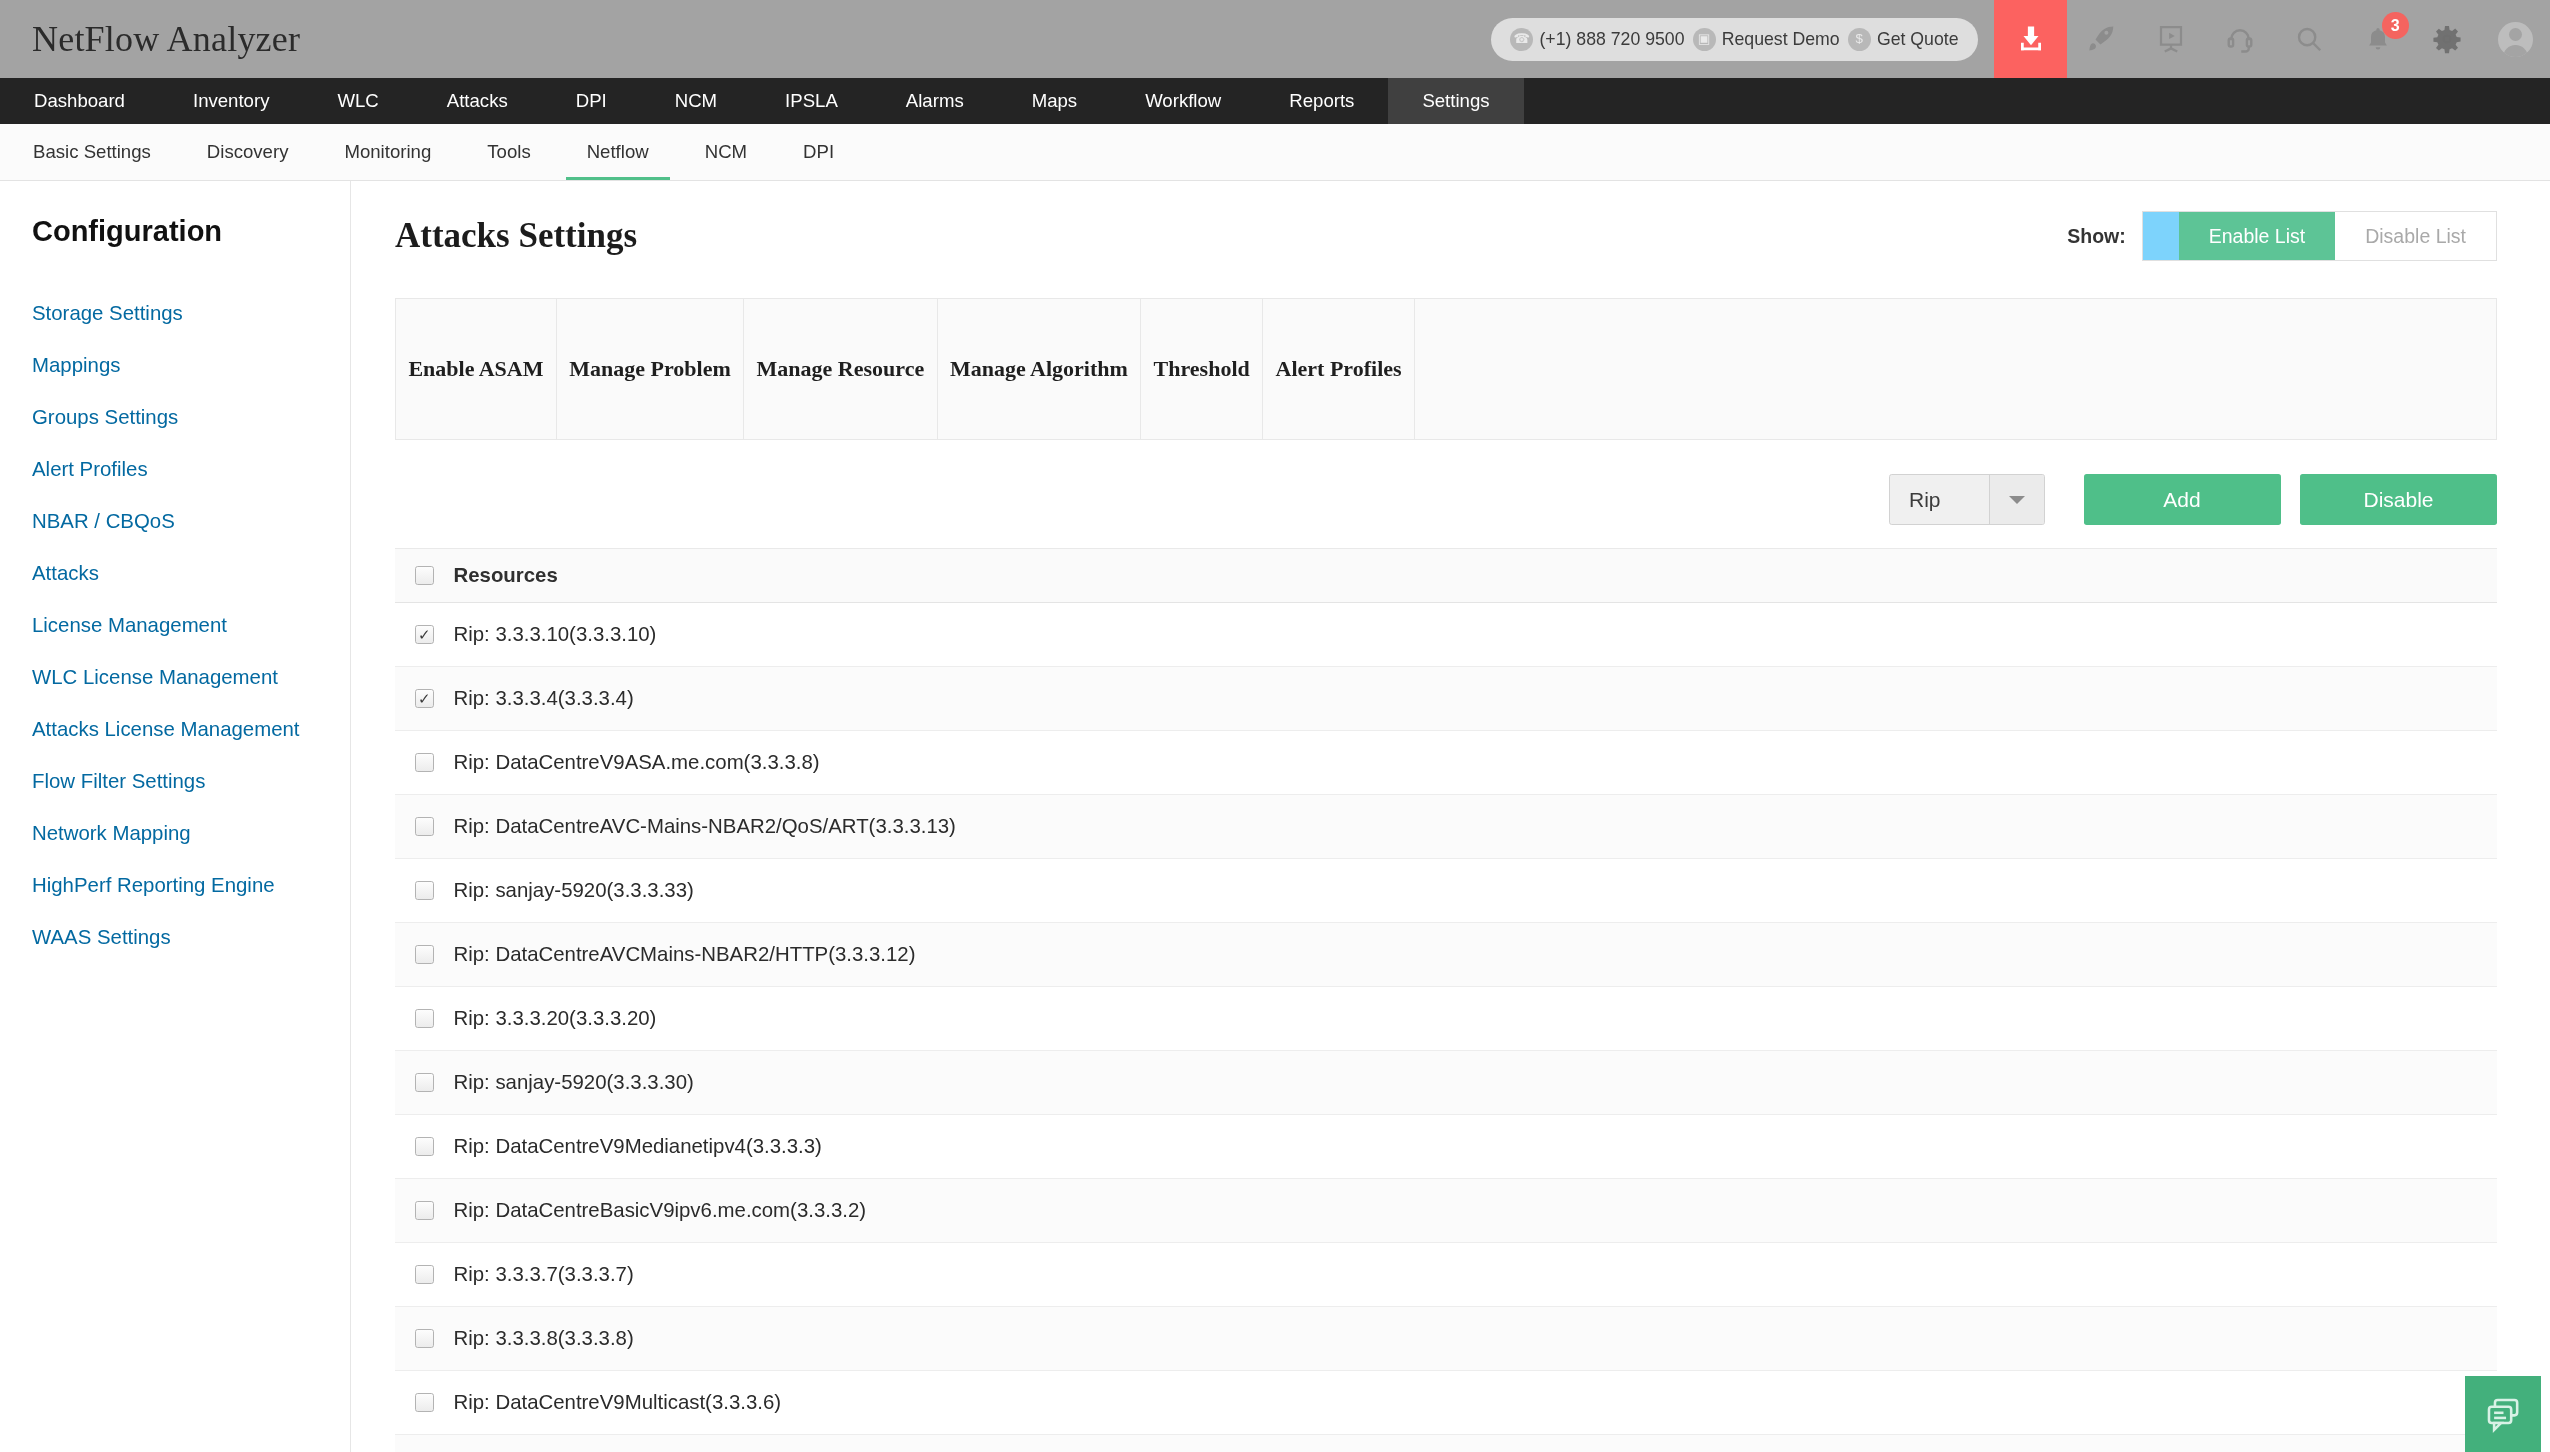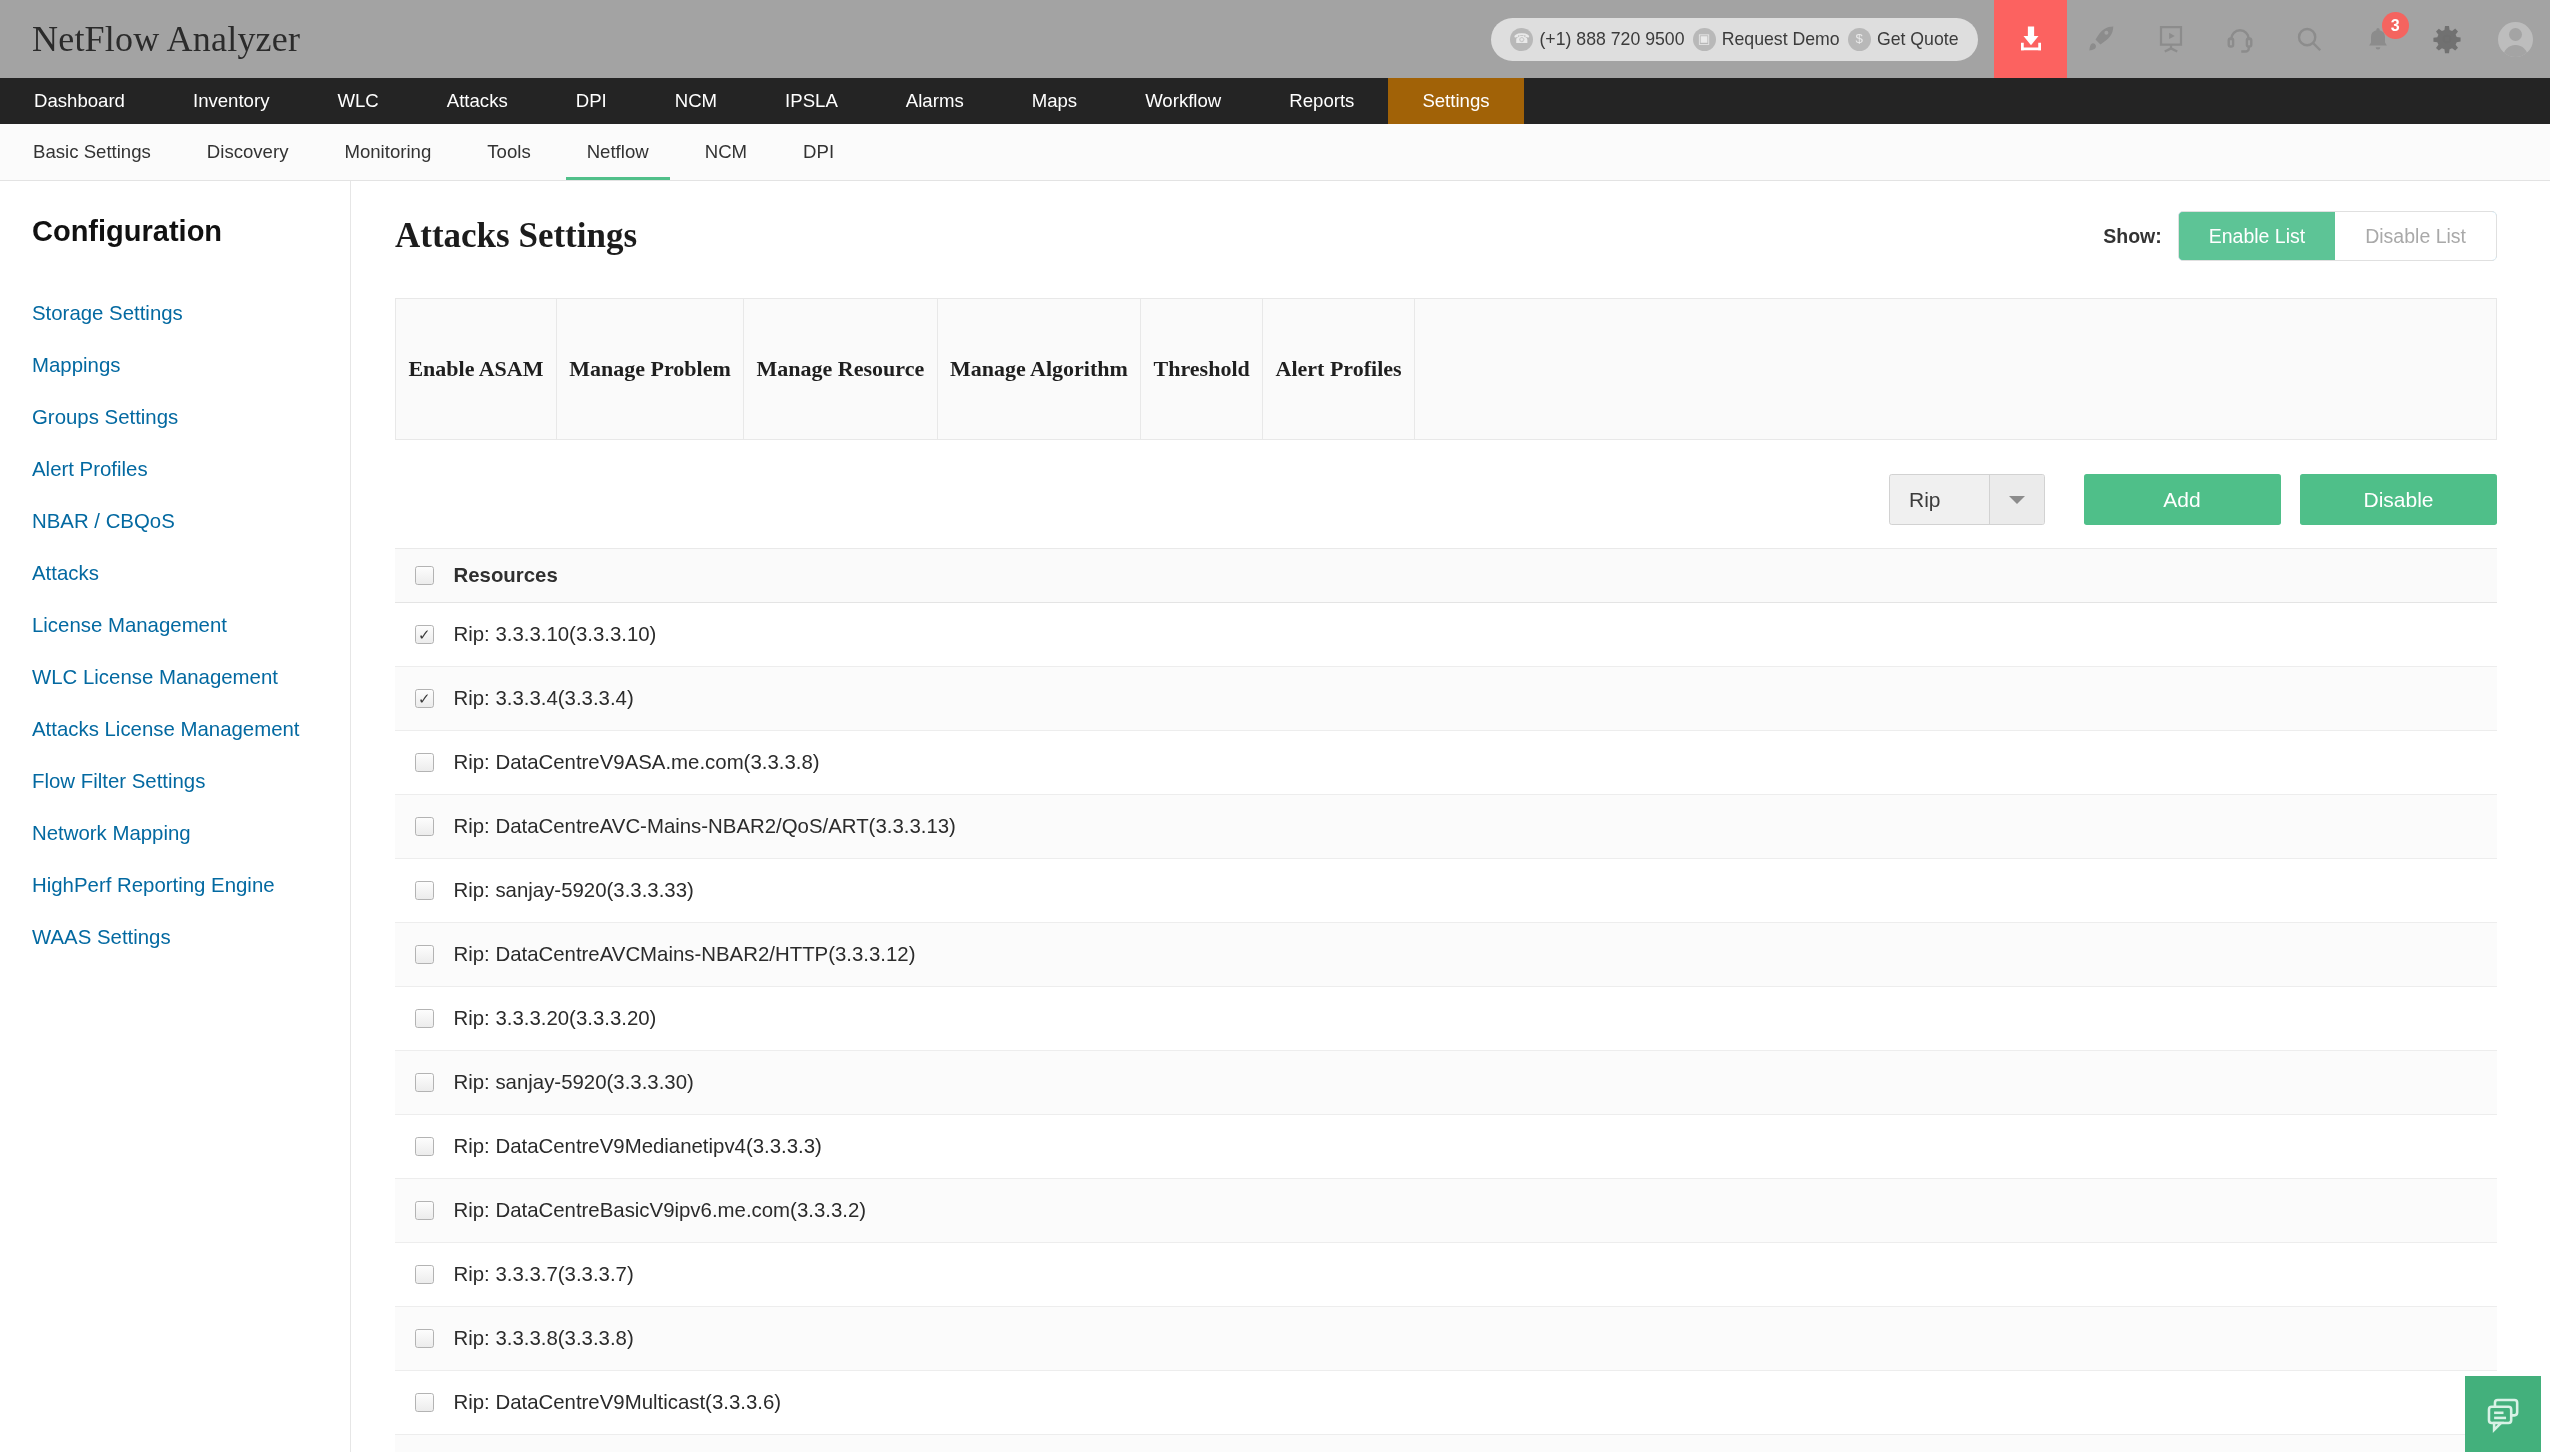--- a/index.html
+++ b/index.html
@@ -93,21 +93,21 @@
     align-items: stretch;
   }
   .mainnav .nav-item {
     display: flex; align-items: center; justify-content: center;
     color: #ffffff;
     font-size: 18.6px;
     padding: 0 34px;
     white-space: nowrap;
     cursor: pointer;
   }
-  .mainnav .nav-item.active { background: #a16207; text-align: center; }
+  .mainnav .nav-item.active { background: #404040; text-align: center; }
 
   
   .subnav {
     height: 57px;
     background: #fbfbfb;
     border-bottom: 0.9px solid #e3e3e3;
     display: flex;
     align-items: stretch;
     padding-left: 5px;
   }
@@ -171,23 +171,24 @@
     color: #1c1c1c;
   }
   .show-group {
     margin-left: auto;
     display: flex; align-items: center; gap: 16px;
   }
   .show-label { font-size: 19.5px; color: #333; font-weight: 600; }
   .seg {
     display: flex;
     border: 0.9px solid #e0e0e0;
-    border-radius: 5px;
+    border-radius: 0;
     overflow: hidden;
     background: #7dd3fc;
+    padding-left: 36px;
   }
   .seg-btn {
     font-size: 19.5px;
     padding: 0 30px;
     height: 48px;
     display: flex; align-items: center; justify-content: center;
     color: #a9a9a9;
     background: #fff;
     cursor: pointer;
     white-space: nowrap;

